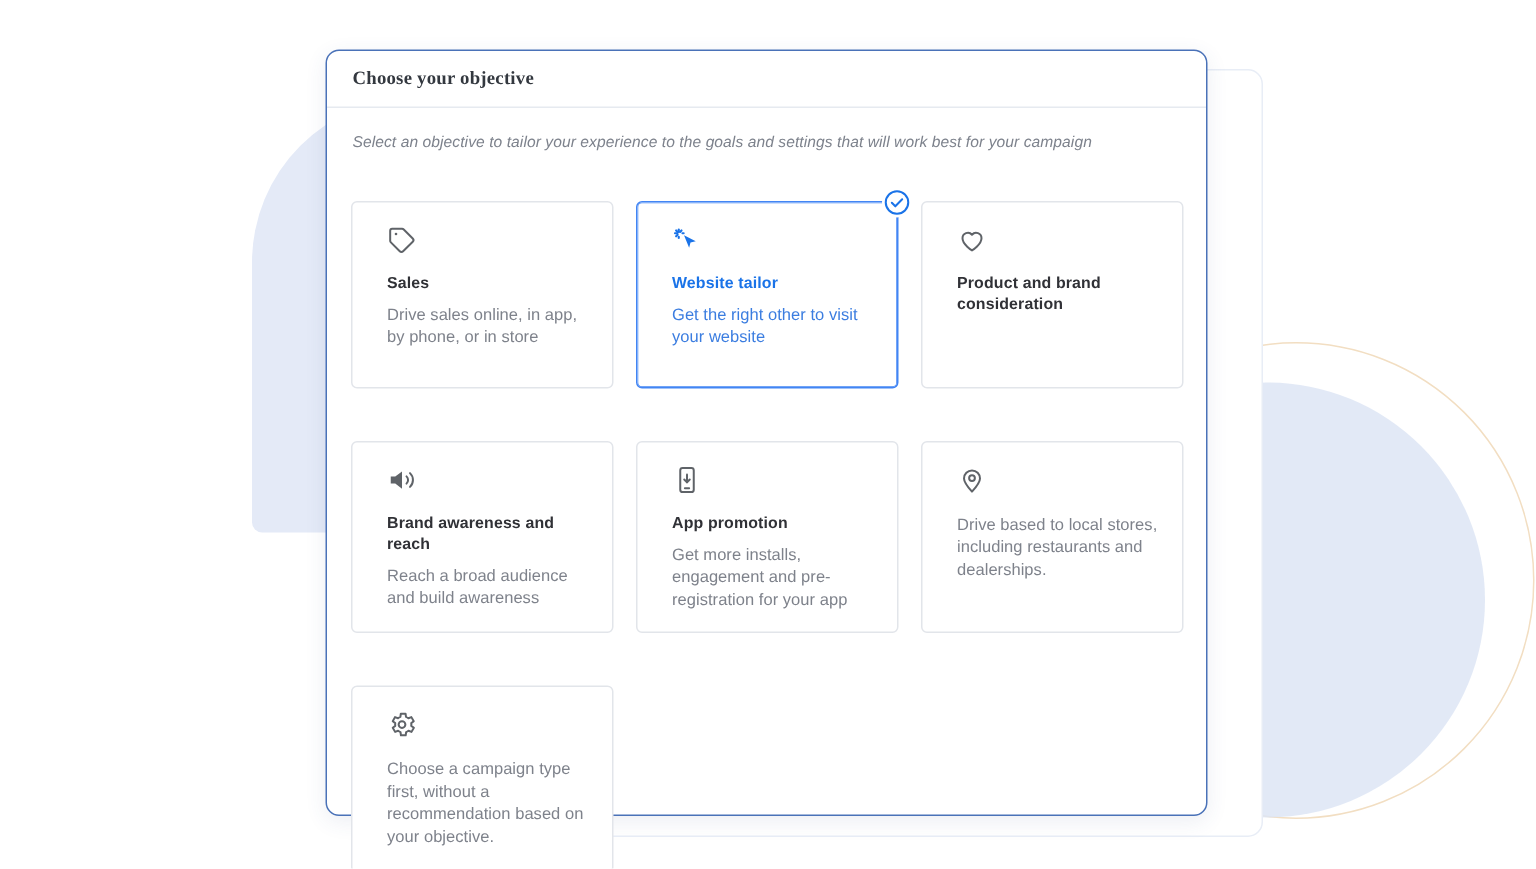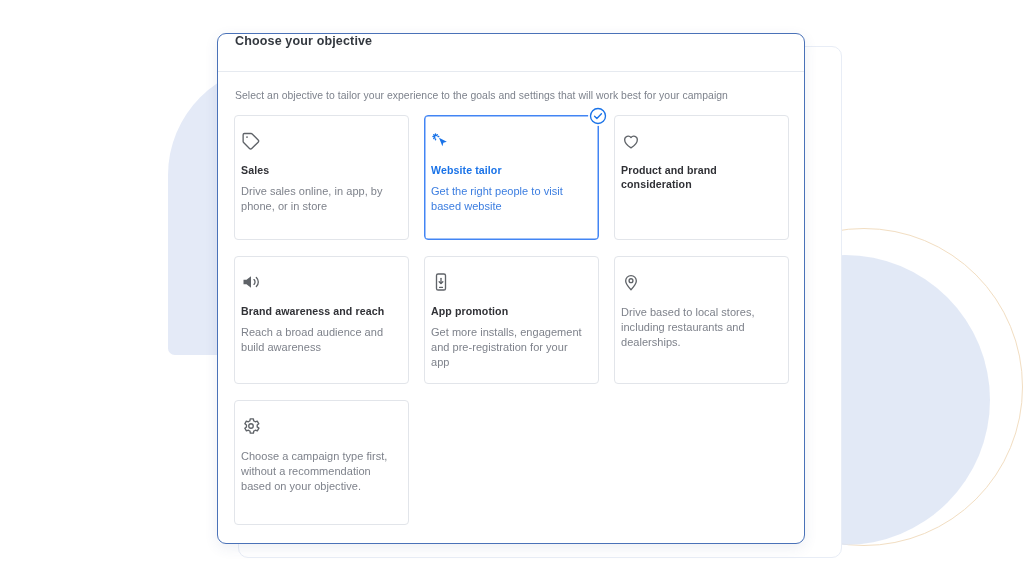--- a/index.html
+++ b/index.html
@@ -59,52 +59,56 @@
     border: 1.4px solid #4a72b8;
     border-radius: 9px;
     z-index: 2;
     box-shadow: 0 4px 14px rgba(60,80,130,.09);
     overflow: visible;
   }
 
   .panel-header {
     height: 38px;
     display: flex;
+    align-items: center;
     padding: 0 17px;
     border-bottom: 1px solid #e6eaf0;
+    font-family: Liberation Serif, serif;
   }
   .panel-title {
     font-size: 12.5px;
     font-weight: bold;
     color: #33383f;
     letter-spacing: .15px;
   }
 
   .panel-body { padding: 16px 16px 0 16px; }
 
   .subtitle {
     font-size: 10.4px;
     color: #7d828c;
     margin: 2px 0 14px 1px;
     letter-spacing: .05px;
+    font-style: italic;
   }
 
   
   .grid {
     display: grid;
     grid-template-columns: repeat(3, 175px);
     gap: 16px 15px;
   }
   .card {
     position: relative;
     border: 1px solid #e2e5ea;
     border-radius: 4px;
     background: #fff;
-    padding: 15px 13px 13px 6px;
+    padding: 15px 13px 13px 23px;
     min-height: 125px;
+    margin-top: 19px;
   }
   .card.selected {
     border: 1.4px solid #4285f4;
     box-shadow: 0 0 0 .5px #4285f4 inset;
   }
   .card-icon {
     height: 22px;
     margin-bottom: 11px;
     color: #5f6368;
     display: block;
@@ -186,21 +190,21 @@
                   <path d="M2.4 6.6h1.9"></path>
                 <path d="M8.4 6.6h.9"></path>
                   <path d="M3.3 4.4l1.2 1.2"></path>
                 <path d="M7.6 4.4 6.5 5.5"></path>
                   <path d="M3.3 9.0l1.2-1.2"></path>
                 <path d="M5.4 10.4v-.9"></path>
               </g>
             </svg>
           </span>
           <div class="card-title">Website tailor</div>
-          <div class="card-desc">Get the right people to visit based website</div>
+          <div class="card-desc">Get the right other to visit your website</div>
         </div>
 
         <div class="card">
           <span class="card-icon">
             <svg width="20" height="20" viewBox="0 0 24 24" fill="none" stroke="currentColor" stroke-width="1.6" stroke-linecap="round" stroke-linejoin="round">
               <path d="M12 20.3s-7.6-4.7-7.6-9.7a4.3 4.3 0 0 1 7.6-2.8 4.3 4.3 0 0 1 7.6 2.8c0 5-7.6 9.7-7.6 9.7Z"></path>
             </svg>
           </span>
           <div class="card-title">Product and brand consideration</div>
         </div>

